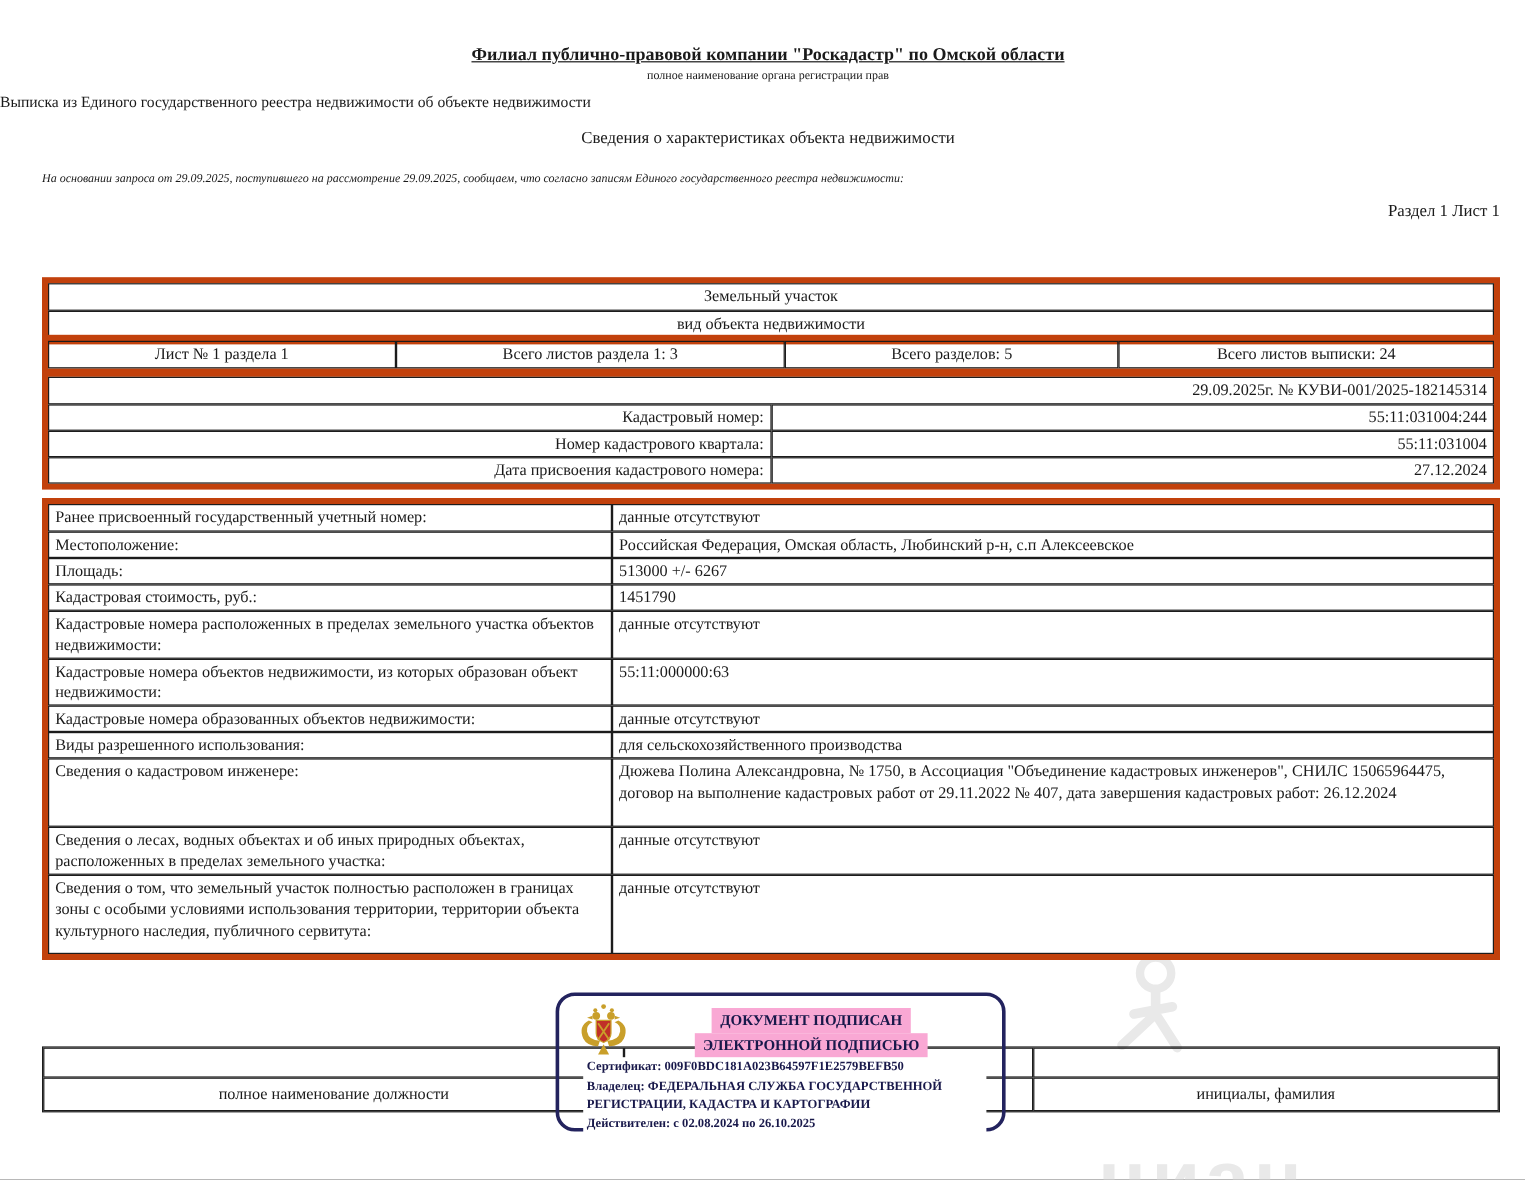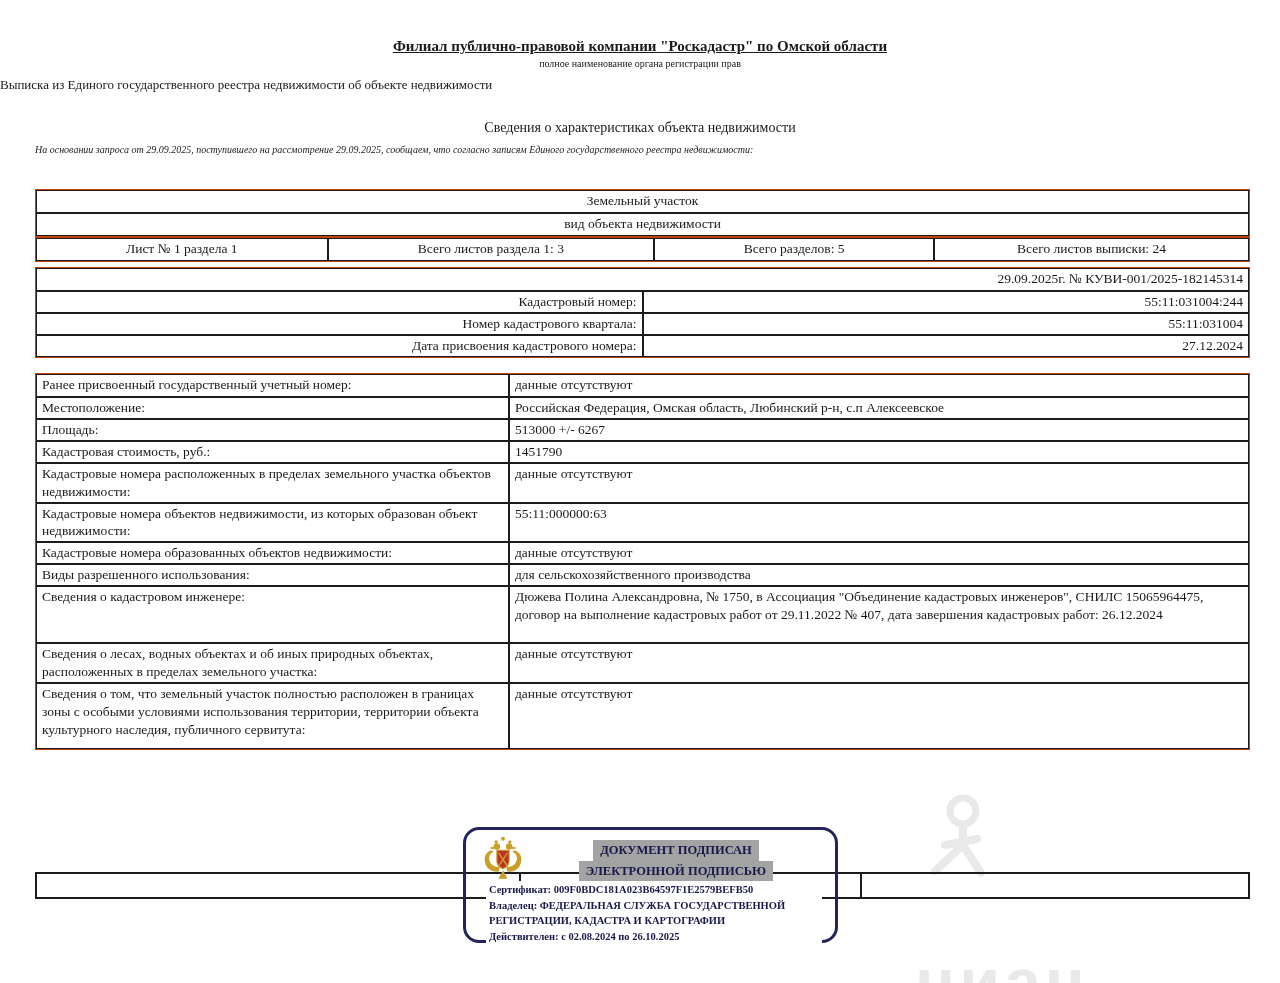--- a/index.html
+++ b/index.html
@@ -6,26 +6,26 @@
   .page{
     position:relative;width:1280px;height:983px;background:#ffffff;
     font-family:"Liberation Serif","DejaVu Serif",serif;color:#1a1a1a;
     margin:0 auto;overflow:hidden;
   }
   
   .org-title{position:absolute;top:38px;left:0;width:100%;text-align:center;
     font-size:15px;font-weight:bold;text-decoration:underline;}
   .org-subtitle{position:absolute;top:58px;left:0;width:100%;text-align:center;font-size:10px;}
   .doc-title{position:absolute;top:77px;left:0;width:100%;text-align:left;font-size:13px;}
-  .section-title{position:absolute;top:120px;left:0;width:100%;text-align:center;font-size:14px;}
+  .section-title{position:absolute;top:108px;left:0;width:100%;text-align:center;font-size:14px;}
   .intro{position:absolute;top:143px;left:35px;width:1215px;font-size:10px;line-height:1.3;font-style:italic;}
   .section-page{position:absolute;top:169px;left:35px;width:1215px;text-align:right;font-size:14px;}
   
   .tbl{border-collapse:separate;border-spacing:0;width:1215px;position:absolute;left:35px;
-    font-size:13.5px;table-layout:fixed;border:1px solid #c2410c;}
+    font-size:13.5px;table-layout:fixed;border:5px solid #c2410c;margin-top:42px;}
   .tbl td{border:1px solid #1c1c1c;padding:1px 5px;vertical-align:top;line-height:1.32;
     overflow:hidden;}
   .tbl td.c{text-align:center;}
   .tblA{top:189px;}
   .tblA td{height:19px;}
   .tblB{top:237px;}
   .tblB td{height:19px;}
   .tblC{top:267px;text-align:right;}
   .tblD{top:373px;}
   .lab{width:38%;}
@@ -39,21 +39,21 @@
     border:1px solid #1c1c1c;}
   .sig-table td{border:1px solid #1c1c1c;text-align:center;vertical-align:middle;}
   .sig-row1 td{height:21px;}
   .sig-row2 td{height:24px;}
   
   .stamp{position:absolute;left:463px;top:827px;width:369px;height:110px;z-index:2;
     border:3px solid #23235e;border-radius:16px;background:transparent;}
   .stamp-eagle{position:absolute;left:14px;top:5px;width:46px;height:46px;}
   .stamp-titles{position:absolute;left:62px;top:10px;width:296px;text-align:center;
     font-size:12.5px;font-weight:bold;line-height:21px;}
-  .stamp-titles span{background:#a3a3a3;display:inline-block;padding:0 7px;}
+  .stamp-titles span{background:#f9a8d4;display:inline-block;padding:0 7px;}
   .stamp-details{position:absolute;left:20px;top:51px;width:330px;background:#ffffff;
     font-size:10.5px;font-weight:bold;line-height:15.5px;padding:1px 3px;}
 </style>
 </head>
 <body>
 
 <div class="page">
 
   <div class="watermark">
     <svg width="75" height="118" viewBox="0 0 75 118">
@@ -61,20 +61,21 @@
       <path d="M48 34 L48 52 L20 78 M48 52 L66 80 M30 52 L62 46" fill="none" stroke="#e9e9e9" stroke-width="8" stroke-linecap="round"></path>
     </svg>
     <div class="wm-text" style="color:#e9e9e9;">циан</div>
   </div>
 
   <div class="org-title">Филиал публично-правовой компании "Роскадастр" по Омской области</div>
   <div class="org-subtitle">полное наименование органа регистрации прав</div>
   <div class="doc-title">Выписка из Единого государственного реестра недвижимости об объекте недвижимости</div>
   <div class="section-title">Сведения о характеристиках объекта недвижимости</div>
   <div class="intro">На  основании запроса от 29.09.2025, поступившего на рассмотрение 29.09.2025, сообщаем, что согласно записям Единого государственного реестра недвижимости:</div>
+  <div class="section-page">Раздел 1 Лист 1</div>
 
   <table class="tbl tblA">
     <tbody>
         <tr>
           <td class="c">Земельный участок</td>
         </tr>
     <tr>
           <td class="c">вид объекта недвижимости</td>
         </tr>
   </tbody>
@@ -159,20 +160,25 @@
     </tr>
   </tbody>
     </table>
 
   <table class="sig-table">
     <tbody>
         <tr class="sig-row1">
       <td style="width:40%"></td>
       <td style="width:28%"></td>
       <td style="width:32%"></td>
+    </tr>
+    <tr class="sig-row2">
+      <td>полное наименование должности</td>
+      <td></td>
+      <td>инициалы, фамилия</td>
     </tr>
   </tbody>
     </table>
 
   <div class="stamp" style="color: rgb(24, 24, 74); border-color: rgb(35, 35, 94);">
     <svg class="stamp-eagle" viewBox="0 0 60 60">
       <g fill="#c99f2a">
         <circle cx="30" cy="5" r="2.6"></circle>
           <circle cx="21" cy="9" r="2.2"></circle>
           <circle cx="39" cy="9" r="2.2"></circle>

